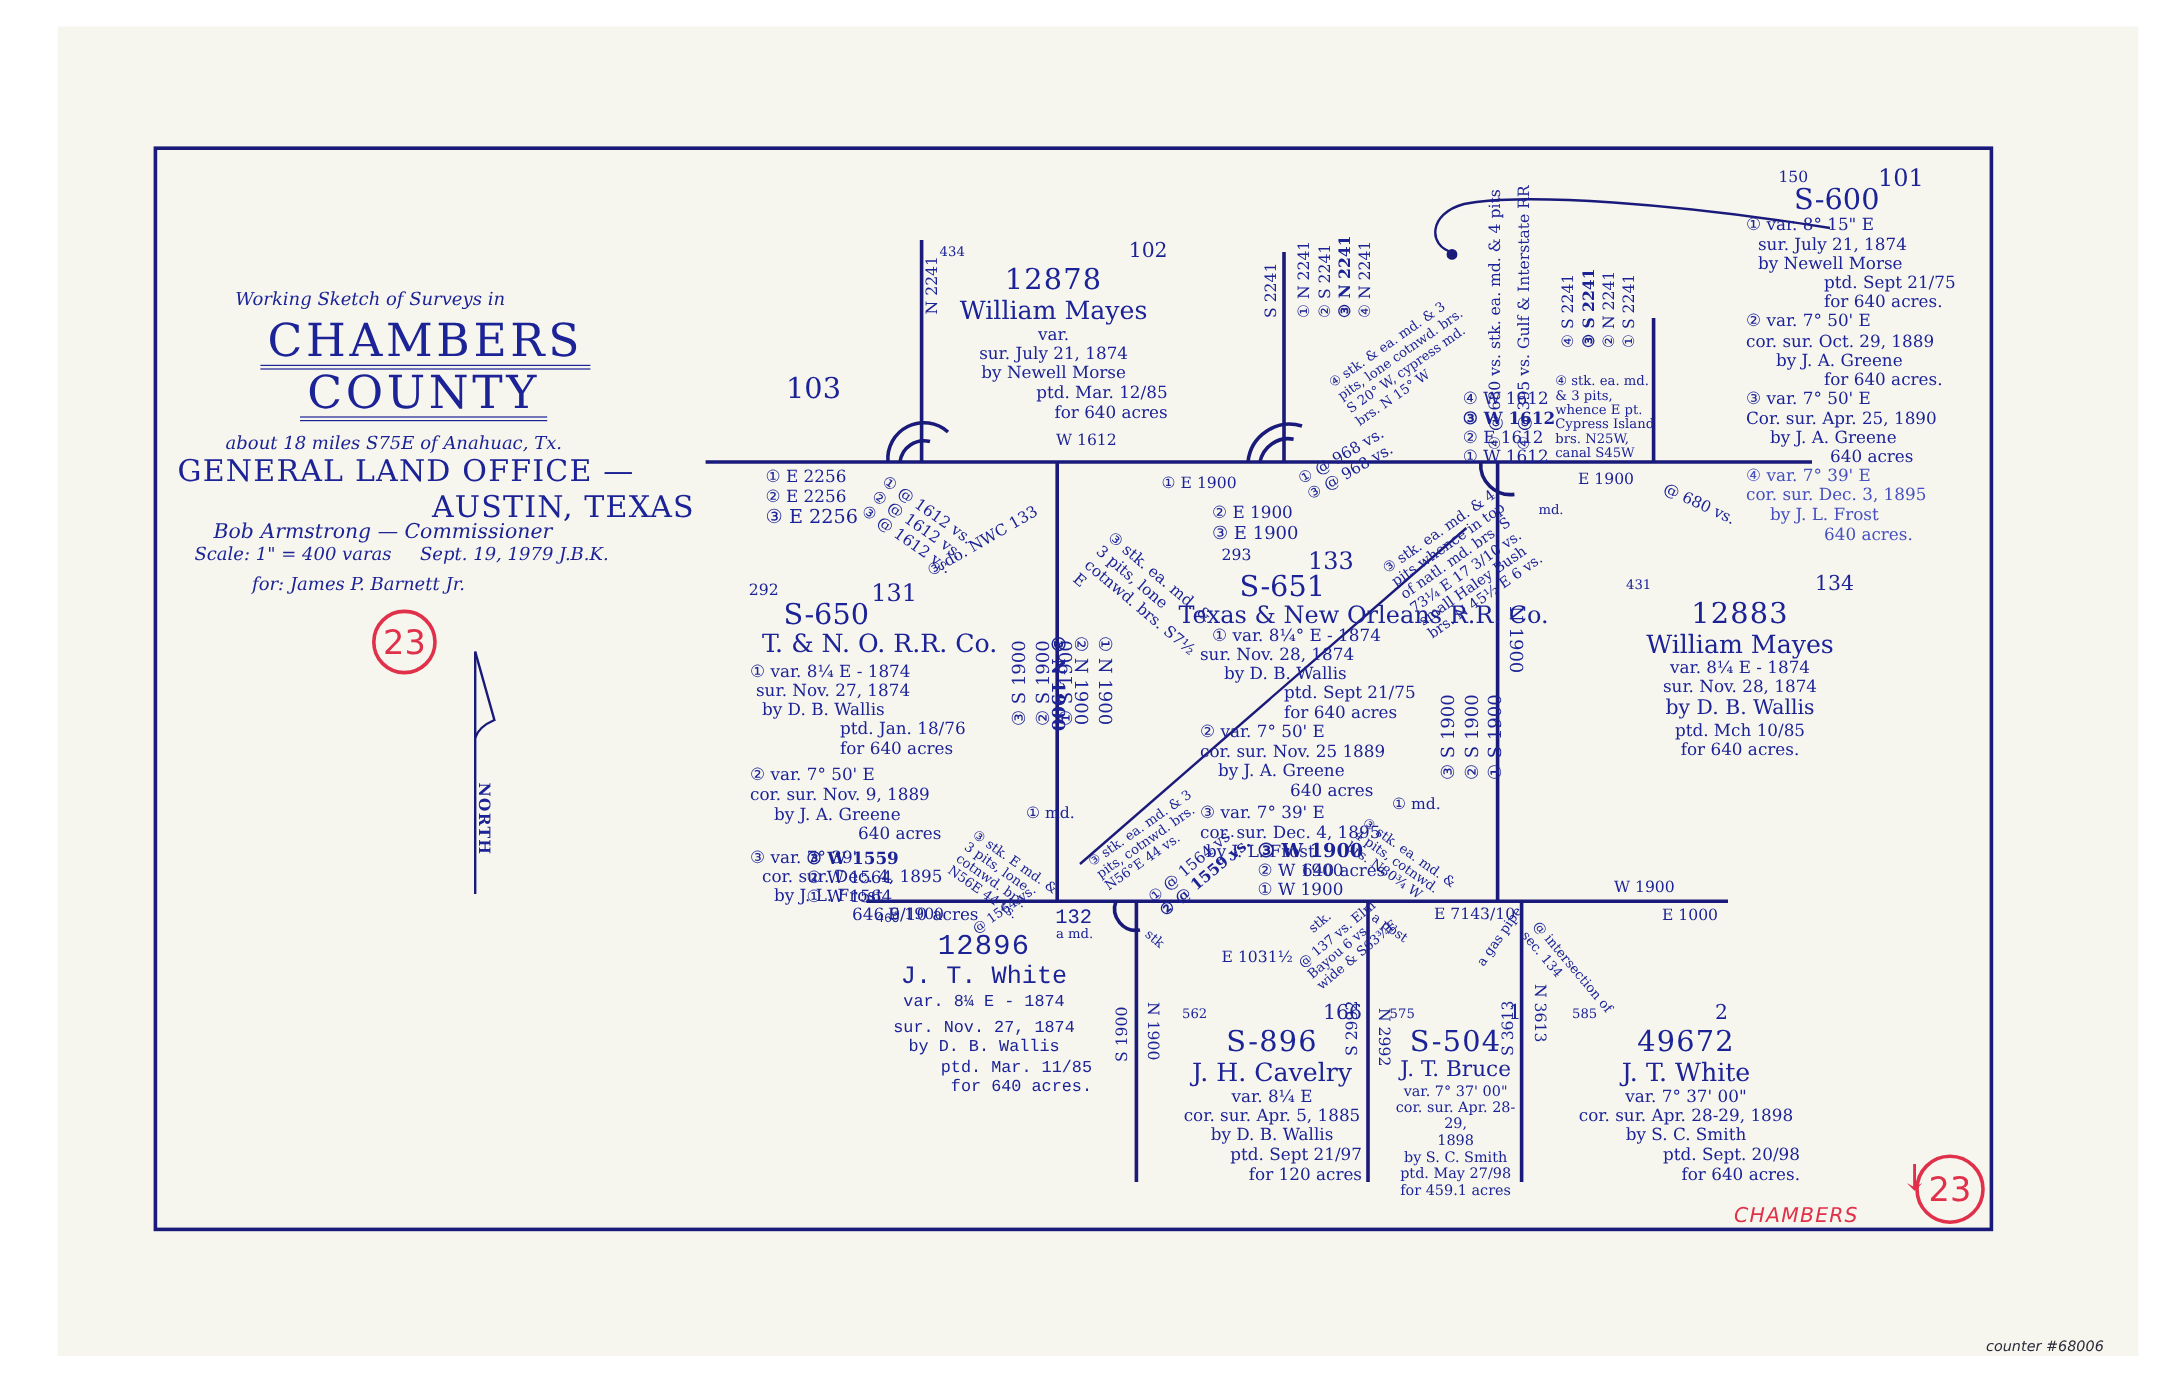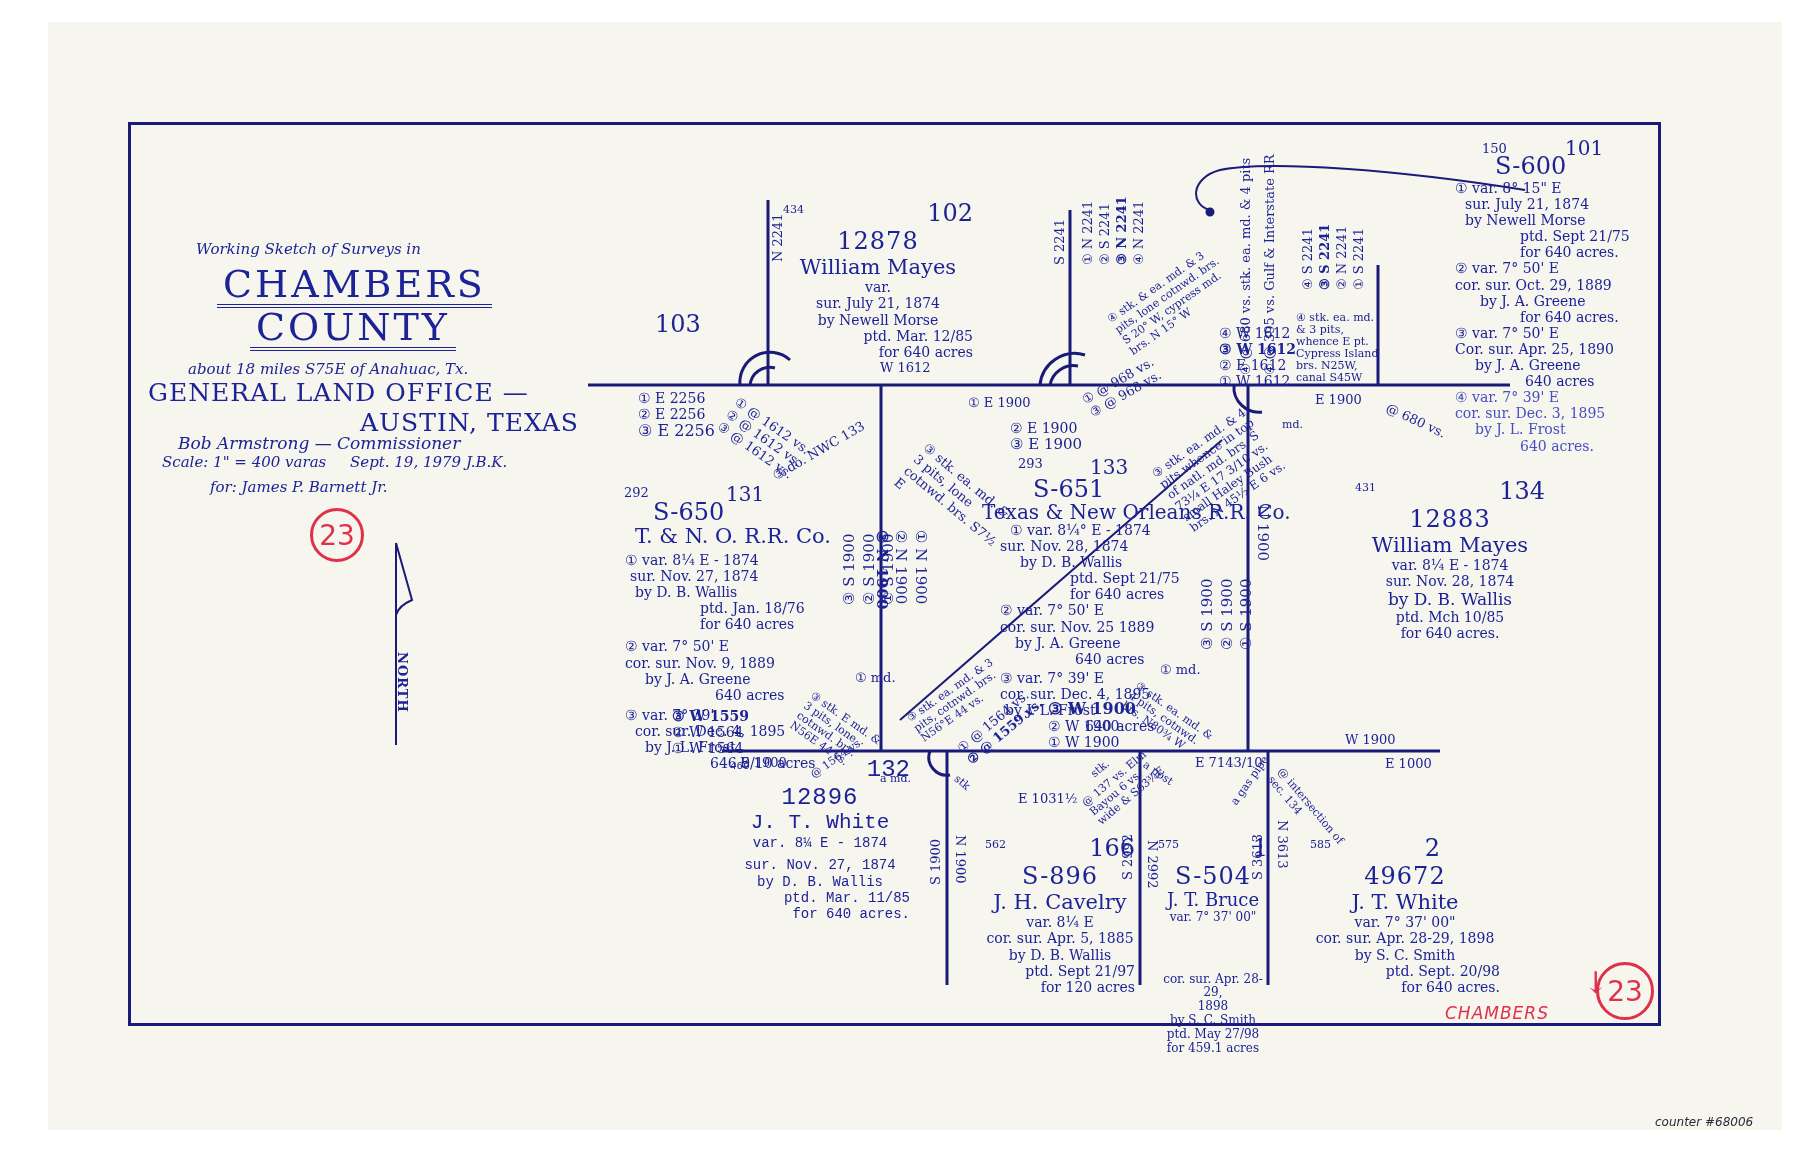--- a/index.html
+++ b/index.html
@@ -16,21 +16,21 @@
   .sm{font-size:13px;}
   .md{font-size:15px;}
   .lg{font-size:20px;}
   .xl{font-size:24px;}
   .rot-90{transform:rotate(-90deg);transform-origin:left top;}
   .rot90{transform:rotate(90deg);transform-origin:left top;}
   .red{color:#e0304a;}
   .circle-red{position:absolute;border:3px solid #e0304a;border-radius:50%;color:#e0304a;font-family:"DejaVu Sans",sans-serif;display:flex;align-items:center;justify-content:center;}
   .survey-block{position:absolute;text-align:center;line-height:1.15;}
   .survey-block .abst{font-size:11px;position:absolute;left:0;top:4px;}
-  .survey-block .secno{font-size:24px;}
+  .survey-block .secno{font-size:17px;}
   .survey-block .fileno{font-size:24px;letter-spacing:1px;}
   .survey-block .grantee{font-size:21px;}
   .survey-block .note{font-size:14px;}
   .callsheet{position:absolute;font-size:14px;line-height:1.15;}
   .callsheet div{white-space:nowrap;}
   svg{position:absolute;left:0;top:0;}
 </style>
 </head>
 <body>
 
@@ -201,21 +201,21 @@
   <div class="note" style="text-align:right;">ptd. Sept 21/97</div>
   <div class="note" style="text-align:right;">for 120 acres</div>
 </div>
 
 <div class="survey-block ink" style="left:1158px;top:835px;width:110px;">
   <span class="abst">575</span>
   <div class="secno" style="text-align:right;">1</div>
   <div class="fileno">S-504</div>
   <div class="grantee" style="font-size:18px;">J. T. Bruce</div>
   <div class="note" style="font-size:12px;">var. 7° 37' 00"</div>
-  <div class="note" style="font-size:12px;margin-top:48px;">cor. sur. Apr. 28-29,</div>
+  <div class="note" style="font-size:12px;">cor. sur. Apr. 28-29,</div>
   <div class="note" style="font-size:12px;">1898</div>
   <div class="note" style="font-size:12px;">by S. C. Smith</div>
   <div class="note" style="font-size:12px;">ptd. May 27/98</div>
   <div class="note" style="font-size:12px;">for 459.1 acres</div>
 </div>
 
 <div class="survey-block ink" style="left:1310px;top:835px;width:190px;">
   <span class="abst">585</span>
   <div class="secno" style="text-align:right;padding-right:60px;">2</div>
   <div class="fileno">49672</div>

